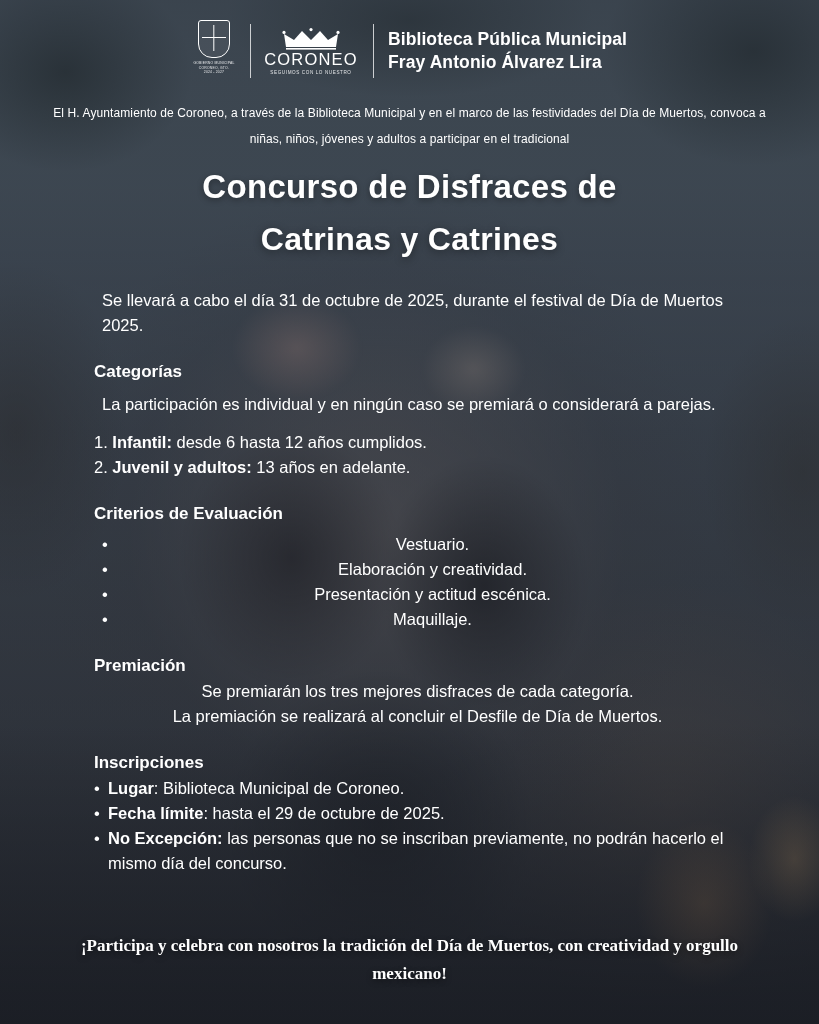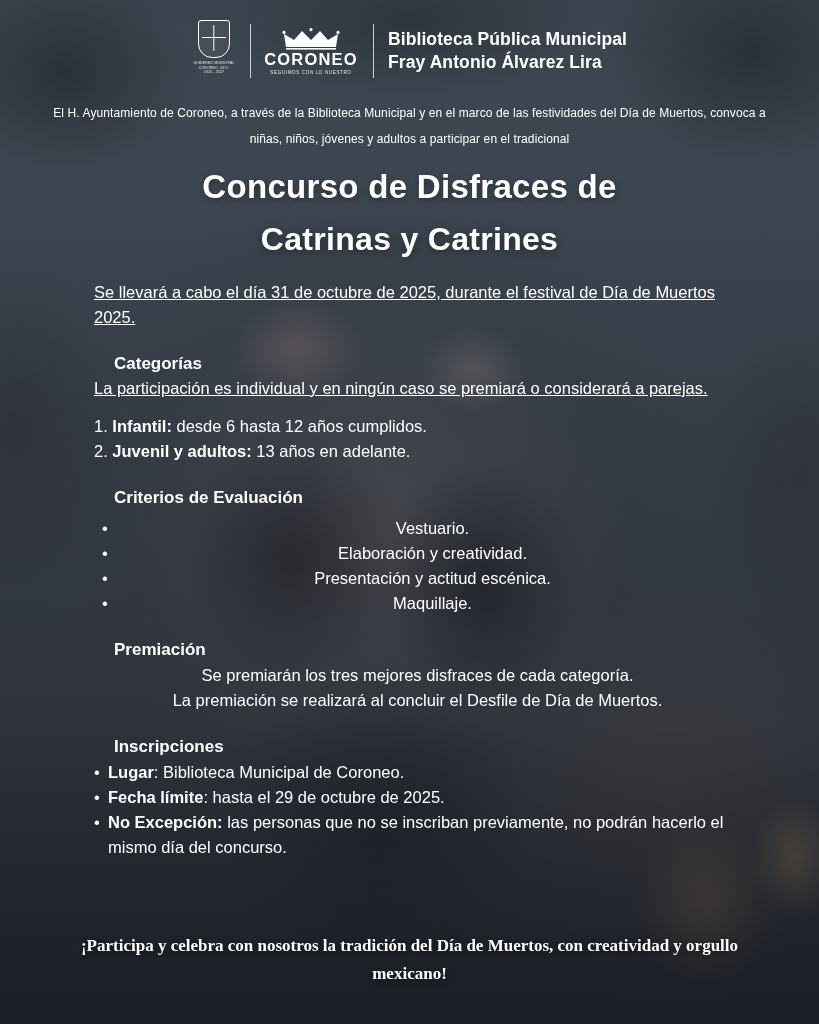--- a/index.html
+++ b/index.html
@@ -144,21 +144,21 @@
     width: 92px;
   }
   .coroneo-crown {
     width: 58px;
     height: 22px;
     position: relative;
   }
   .coroneo-crown svg { display: block; }
   .coroneo-word {
     font-size: 16.5px;
-    font-weight: 700;
+    font-weight: 400;
     letter-spacing: 1.2px;
     color: #ffffff;
     line-height: 18px;
   }
   .coroneo-tag {
     font-size: 4.6px;
     letter-spacing: 0.6px;
     color: #e3e5e7;
     margin-top: 2px;
   }
@@ -203,30 +203,29 @@
     line-height: 50px;
     margin-top: 8px;
     text-shadow: 0 2px 8px rgba(0,0,0,0.4);
   }
   
   .body {
     padding: 16px 78px 0 94px;
     font-size: 16.5px;
     line-height: 24px;
   }
-  .body p { margin: 0; text-decoration: underline; }
+  .body p { margin: 8px; }
   .when {
     margin-top: 6px;
     line-height: 25px;
   }
   .sec-head {
     font-weight: 700;
     margin-top: 22px;
     font-size: 17px;
-    margin-left: 20px;
   }
   .para { margin-top: 10px; }
   .list-num { margin-top: 14px; }
   .list-num div { line-height: 25px; }
   b, strong { font-weight: 700; }
   ul.crit {
     list-style: none;
     margin: 6px 0 0 0;
     padding: 0;
   }

